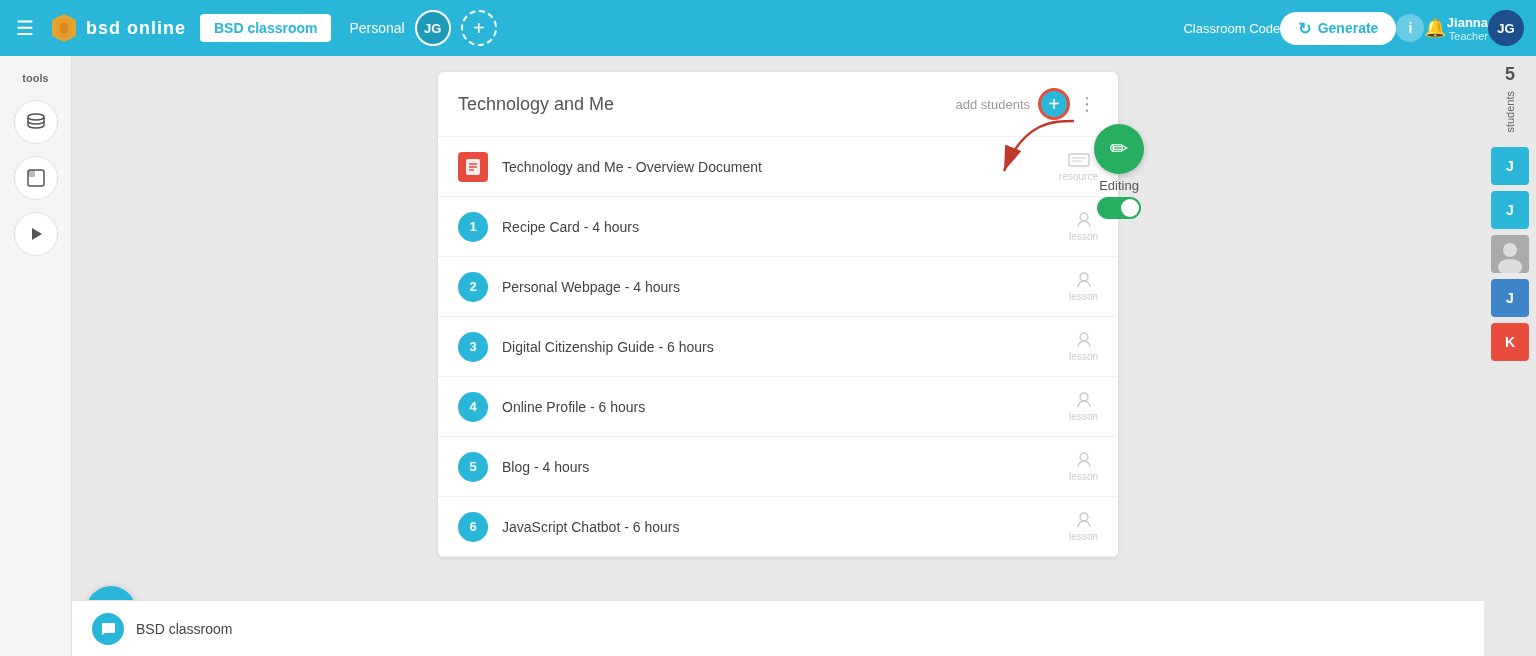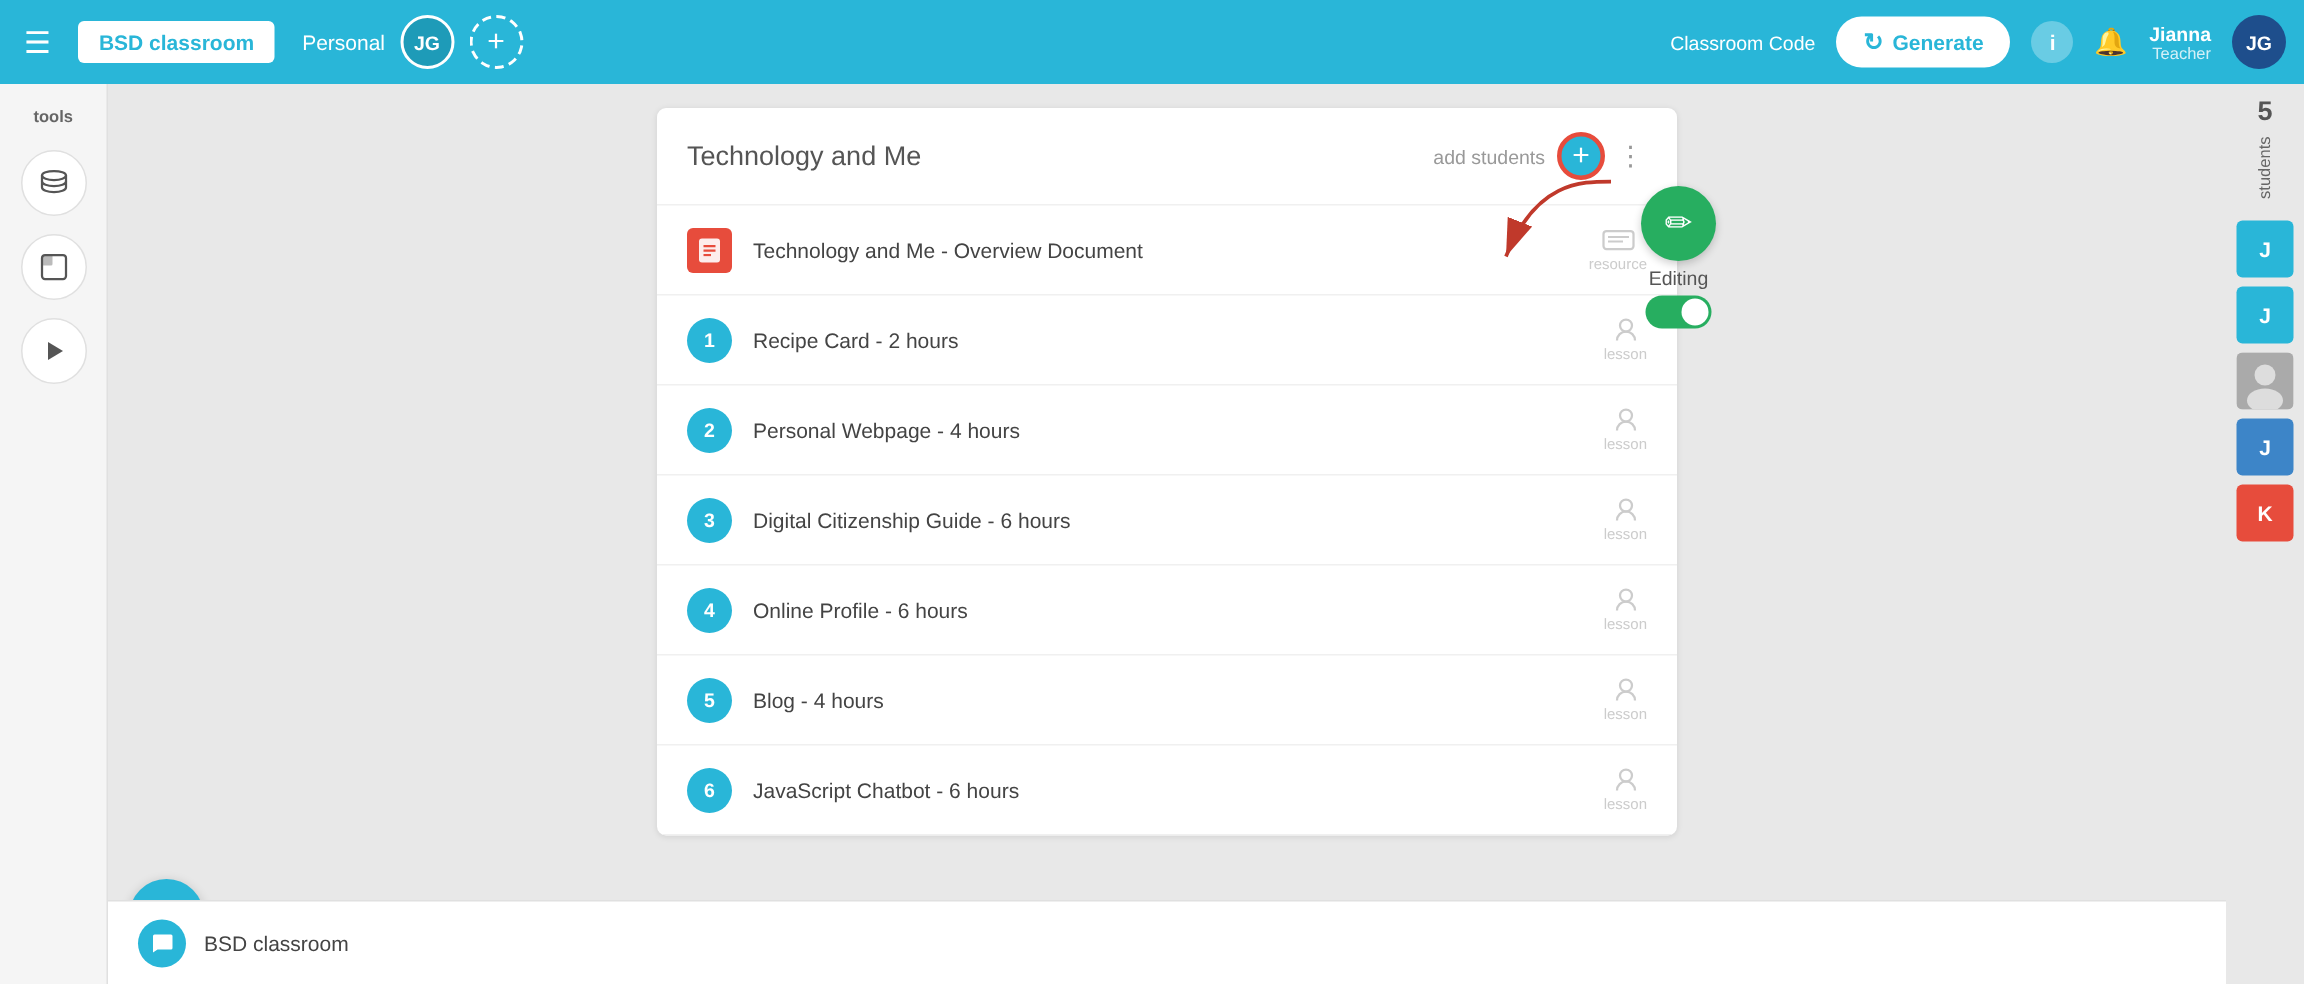--- a/index.html
+++ b/index.html
@@ -78,21 +78,20 @@
       align-items: center;
       justify-content: center;
       color: white;
       font-size: 20px;
       cursor: pointer;
     }
     .topnav-spacer { flex: 1; }
     .topnav-right {
       display: flex;
       align-items: center;
-      gap: 14px;
     }
     .classroom-code-label {
       color: white;
       font-size: 13px;
     }
     .generate-btn {
       background: white;
       color: #29b6d8;
       border: none;
       border-radius: 20px;
@@ -435,20 +434,30 @@
     .bottom-msg-text {
       font-size: 14px;
       color: #444;
     }
   </style>
 </head>
 <body>
 
 <nav class="topnav">
   <span class="topnav-hamburger">☰</span>
+  <div class="topnav-logo">
+    <svg class="topnav-logo-icon" viewBox="0 0 32 32">
+      <polygon points="16,2 28,8 28,24 16,30 4,24 4,8" fill="#f5a623" opacity="0.9"></polygon>
+      <polygon points="16,6 24,10 24,22 16,28 8,22 8,10" fill="#e8942a" opacity="0.7"></polygon>
+      <polygon points="16,10 20,13 20,19 16,22 12,19 12,13" fill="#d4821a" opacity="0.8"></polygon>
+    </svg>
+    <span class="topnav-brand">
+      <span>bsd</span> <span>online</span>
+    </span>
+  </div>
   <div class="topnav-appname">BSD classroom</div>
   <span class="topnav-teachers">Personal</span>
   <div class="topnav-avatar-jg">JG</div>
   <div class="topnav-add-btn">+</div>
   <div class="topnav-spacer"></div>
   <div class="topnav-right">
     <span class="classroom-code-label">Classroom Code</span>
     <button class="generate-btn">
       <span class="refresh-icon">↻</span>
       <span>Generate</span>
@@ -518,21 +527,21 @@
             <line x1="4" y1="7" x2="18" y2="7" stroke="#ccc" stroke-width="1.2"></line>
             <line x1="4" y1="10" x2="14" y2="10" stroke="#ccc" stroke-width="1.2"></line>
           </svg>
           <span class="lesson-type-label">resource</span>
         </div>
       </div>
 
       <div class="lesson-row">
         <div class="lesson-left">
           <div class="lesson-badge">1</div>
-          <span class="lesson-name">Recipe Card - 2 hours</span>
+          <span class="lesson-name">Recipe Card - 4 hours</span>
         </div>
         <div class="lesson-right">
           <svg width="22" height="18" viewBox="0 0 22 18">
             <circle cx="11" cy="6" r="4" fill="none" stroke="#ccc" stroke-width="1.5"></circle>
             <path d="M5,16 c0-3.3 2.7-6 6-6 s6,2.7 6,6" fill="none" stroke="#ccc" stroke-width="1.5"></path>
           </svg>
           <span class="lesson-type-label">lesson</span>
         </div>
       </div>
 

